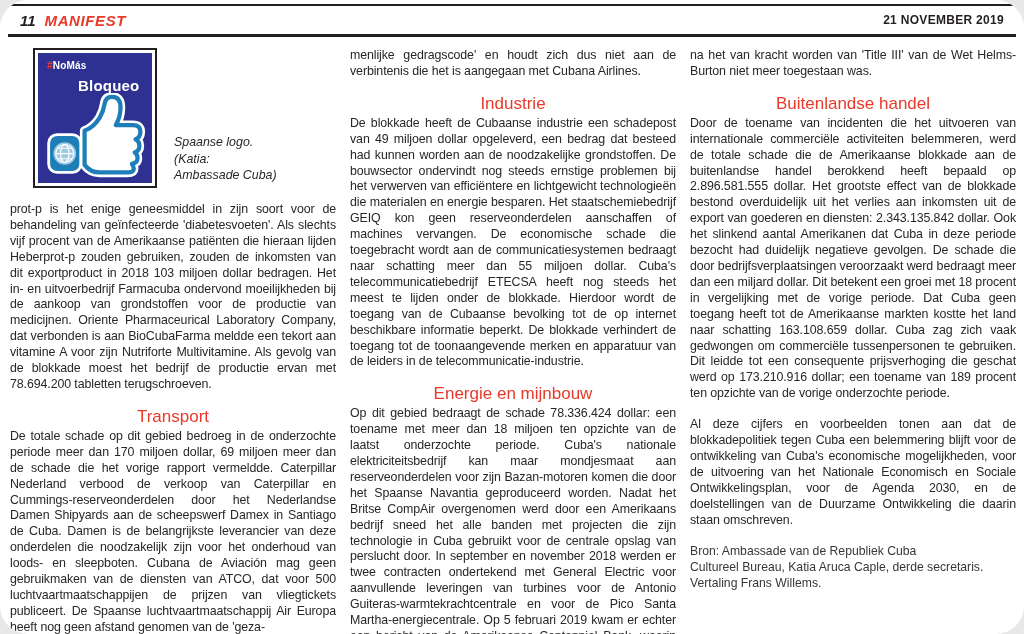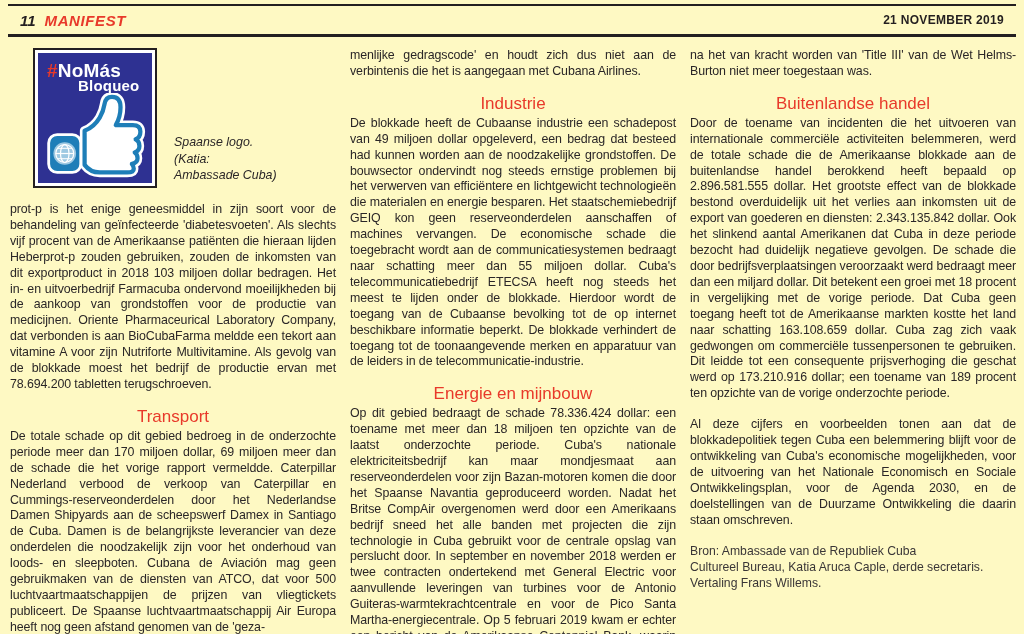--- a/index.html
+++ b/index.html
@@ -1,23 +1,24 @@
 <!DOCTYPE html>
 <html lang="nl"><head>
 <meta charset="utf-8">
 <style>
   * { margin:0; padding:0; box-sizing:border-box; }
   html,body { background:#e8e8e8; }
   .page {
     position:relative;
     width:1024px; height:634px;
-    background:#fef9c3;
+    background:#ffffff;
     overflow:hidden;
     font-family:"Liberation Sans", sans-serif;
     color:#2a2627;
+    border-radius:28px;
   }
   
   .header { position:absolute; top:0; left:8px; right:8px; }
   .rule-top { height:2px; background:#231f20; margin-top:4px; }
   .header-row {
     display:flex; justify-content:space-between; align-items:center;
     padding:4px 12px 4px 12px; height:28px;
   }
   .masthead-group { display:flex; align-items:baseline; gap:9px; }
   .page-number { font-style:italic; font-weight:bold; font-size:15px; color:#231f20; }
@@ -43,21 +44,21 @@
   .source { margin-top:15px; font-size:12.2px; line-height:16px; color:#3a3637; }
   .source div { white-space:nowrap; }
 
   
   .figure { display:flex; height:141px; margin-bottom:13px; }
   .logo-frame {
     width:124px; height:140px; margin-left:23px; flex:0 0 auto;
     border:2px solid #231f20; background:#fff; padding:3px;
   }
   .logo-inner { position:relative; width:100%; height:100%; background:#2e3192; overflow:hidden; }
-  .logo-line1 { position:absolute; top:7px; left:9px; font-weight:bold; font-size:19px; color:#fff; letter-spacing:.2px; }
+  .logo-line1 { position:absolute; top:7px; left:9px; font-weight:bold; font-size:10px; color:#fff; letter-spacing:.2px; }
   .logo-line1 .hash { color:#e8392a; }
   .logo-line2 { position:absolute; top:24px; left:40px; font-weight:bold; font-size:15px; color:#fff; letter-spacing:.2px; }
   .hand-svg { position:absolute; left:5px; bottom:3px; }
   .caption {
     margin-left:17px; margin-top:86px;
     font-style:italic; font-size:12.4px; line-height:16.5px; color:#2a2627;
   }
 </style>
 </head>
 <body>

